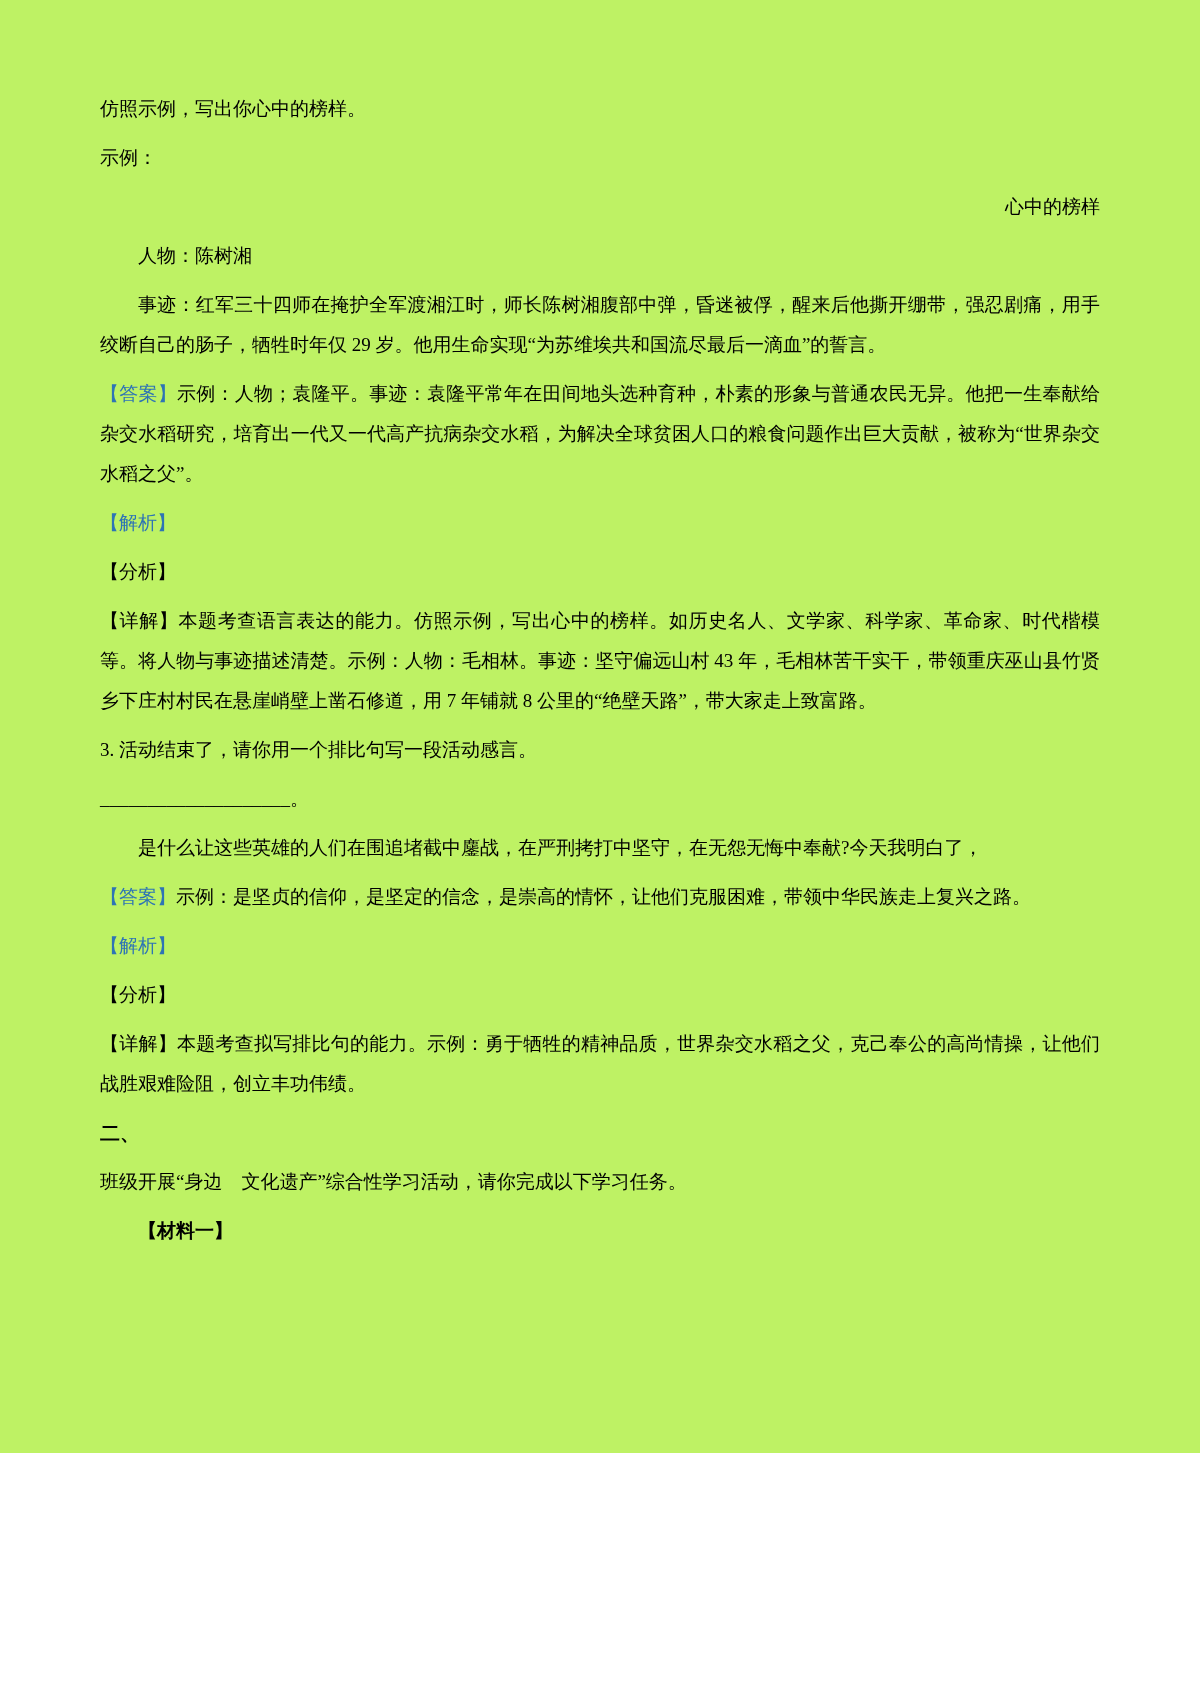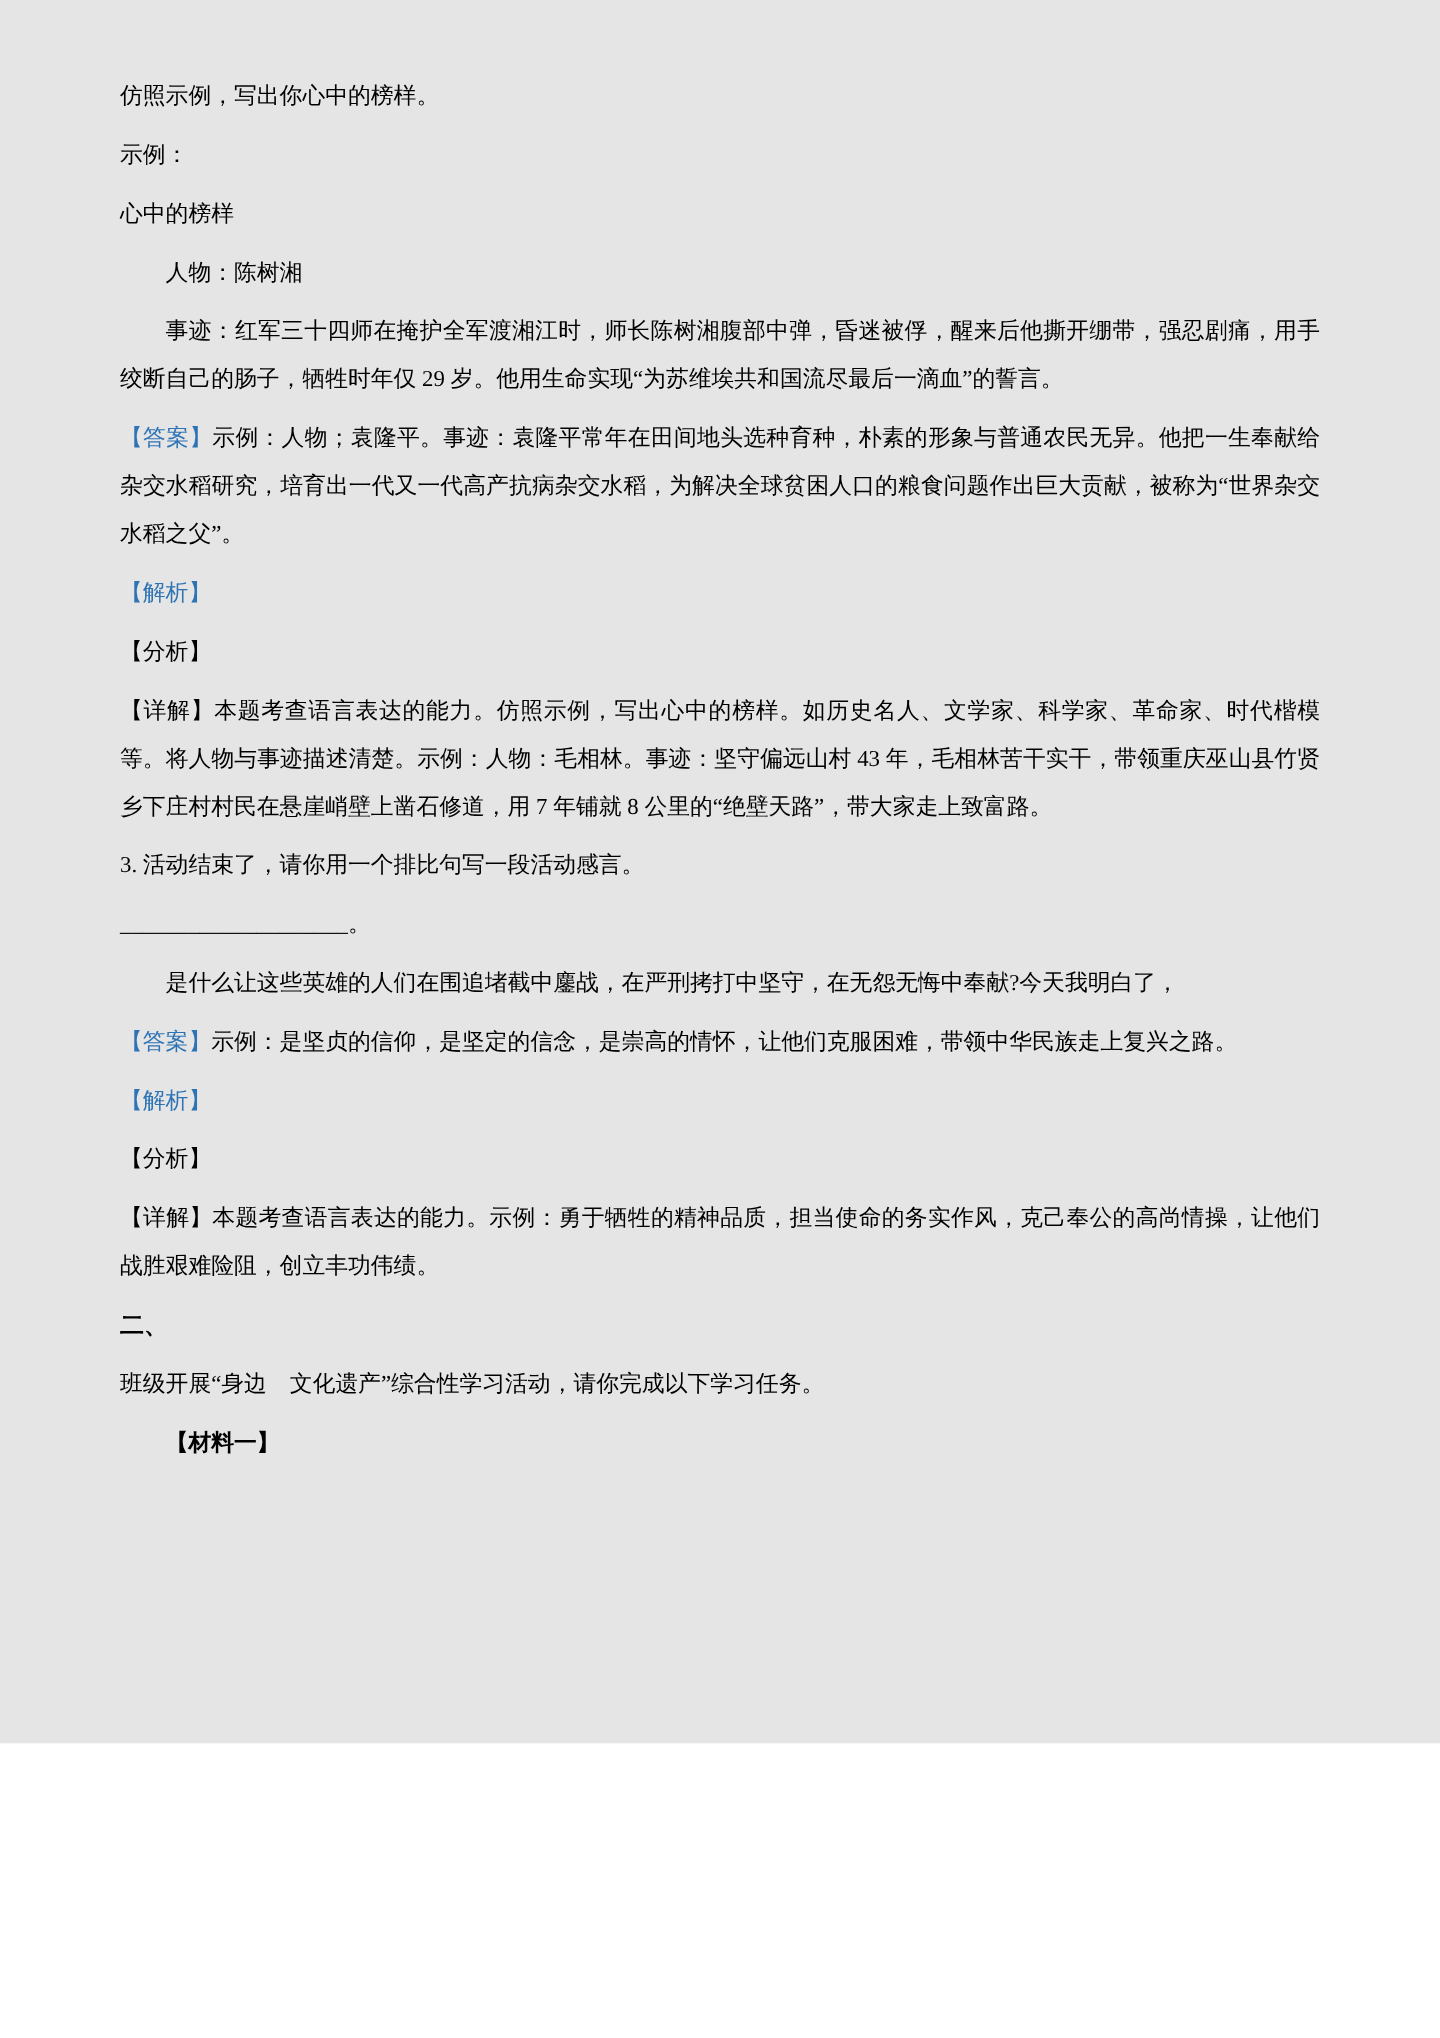--- a/index.html
+++ b/index.html
@@ -5,35 +5,35 @@
   html, body {
     margin: 0;
     padding: 0;
     background: #ffffff;
   }
   .page {
     position: relative;
     width: 1200px;
     height: 1453px;
     margin: 0 auto;
-    background: #e5e5e5;
+    background: #bef264;
     box-sizing: border-box;
-    padding: 52px 100px 60px 100px;
+    padding: 80px 100px 60px 100px;
     font-family: "Liberation Serif", "DejaVu Serif", serif;
     font-size: 19px;
     color: #000000;
     overflow: hidden;
   }
   .line {
     margin: 9px 0;
     line-height: 40px;
     text-align: justify;
   }
   .center {
-    text-align: left;
+    text-align: right;
   }
   .indent {
     text-indent: 2em;
   }
   .accent {
     color: #2E74B5;
     margin-top: 28px;
   }
   .bold {
     font-weight: bold;
@@ -75,21 +75,21 @@
   <p class="line blank-line">____________________。</p>
 
   <p class="line indent">是什么让这些英雄的人们在围追堵截中鏖战，在严刑拷打中坚守，在无怨无悔中奉献?今天我明白了，</p>
 
   <p class="line"><span class="accent">【答案】</span><span>示例：是坚贞的信仰，是坚定的信念，是崇高的情怀，让他们克服困难，带领中华民族走上复兴之路。</span></p>
 
   <p class="line"><span class="accent">【解析】</span></p>
 
   <p class="line">【分析】</p>
 
-  <p class="line"><span>【详解】</span><span>本题考查语言表达的能力。示例：勇于牺牲的精神品质，担当使命的务实作风，克己奉公的高尚情操，让他们战胜艰难险阻，创立丰功伟绩。</span></p>
+  <p class="line"><span>【详解】</span><span>本题考查拟写排比句的能力。示例：勇于牺牲的精神品质，世界杂交水稻之父，克己奉公的高尚情操，让他们战胜艰难险阻，创立丰功伟绩。</span></p>
 
   <p class="line section-head">二、</p>
 
   <p class="line">班级开展“身边　文化遗产”综合性学习活动，请你完成以下学习任务。</p>
 
   <p class="line indent bold">【材料一】</p>
 
 </div>
 
 </body></html>

